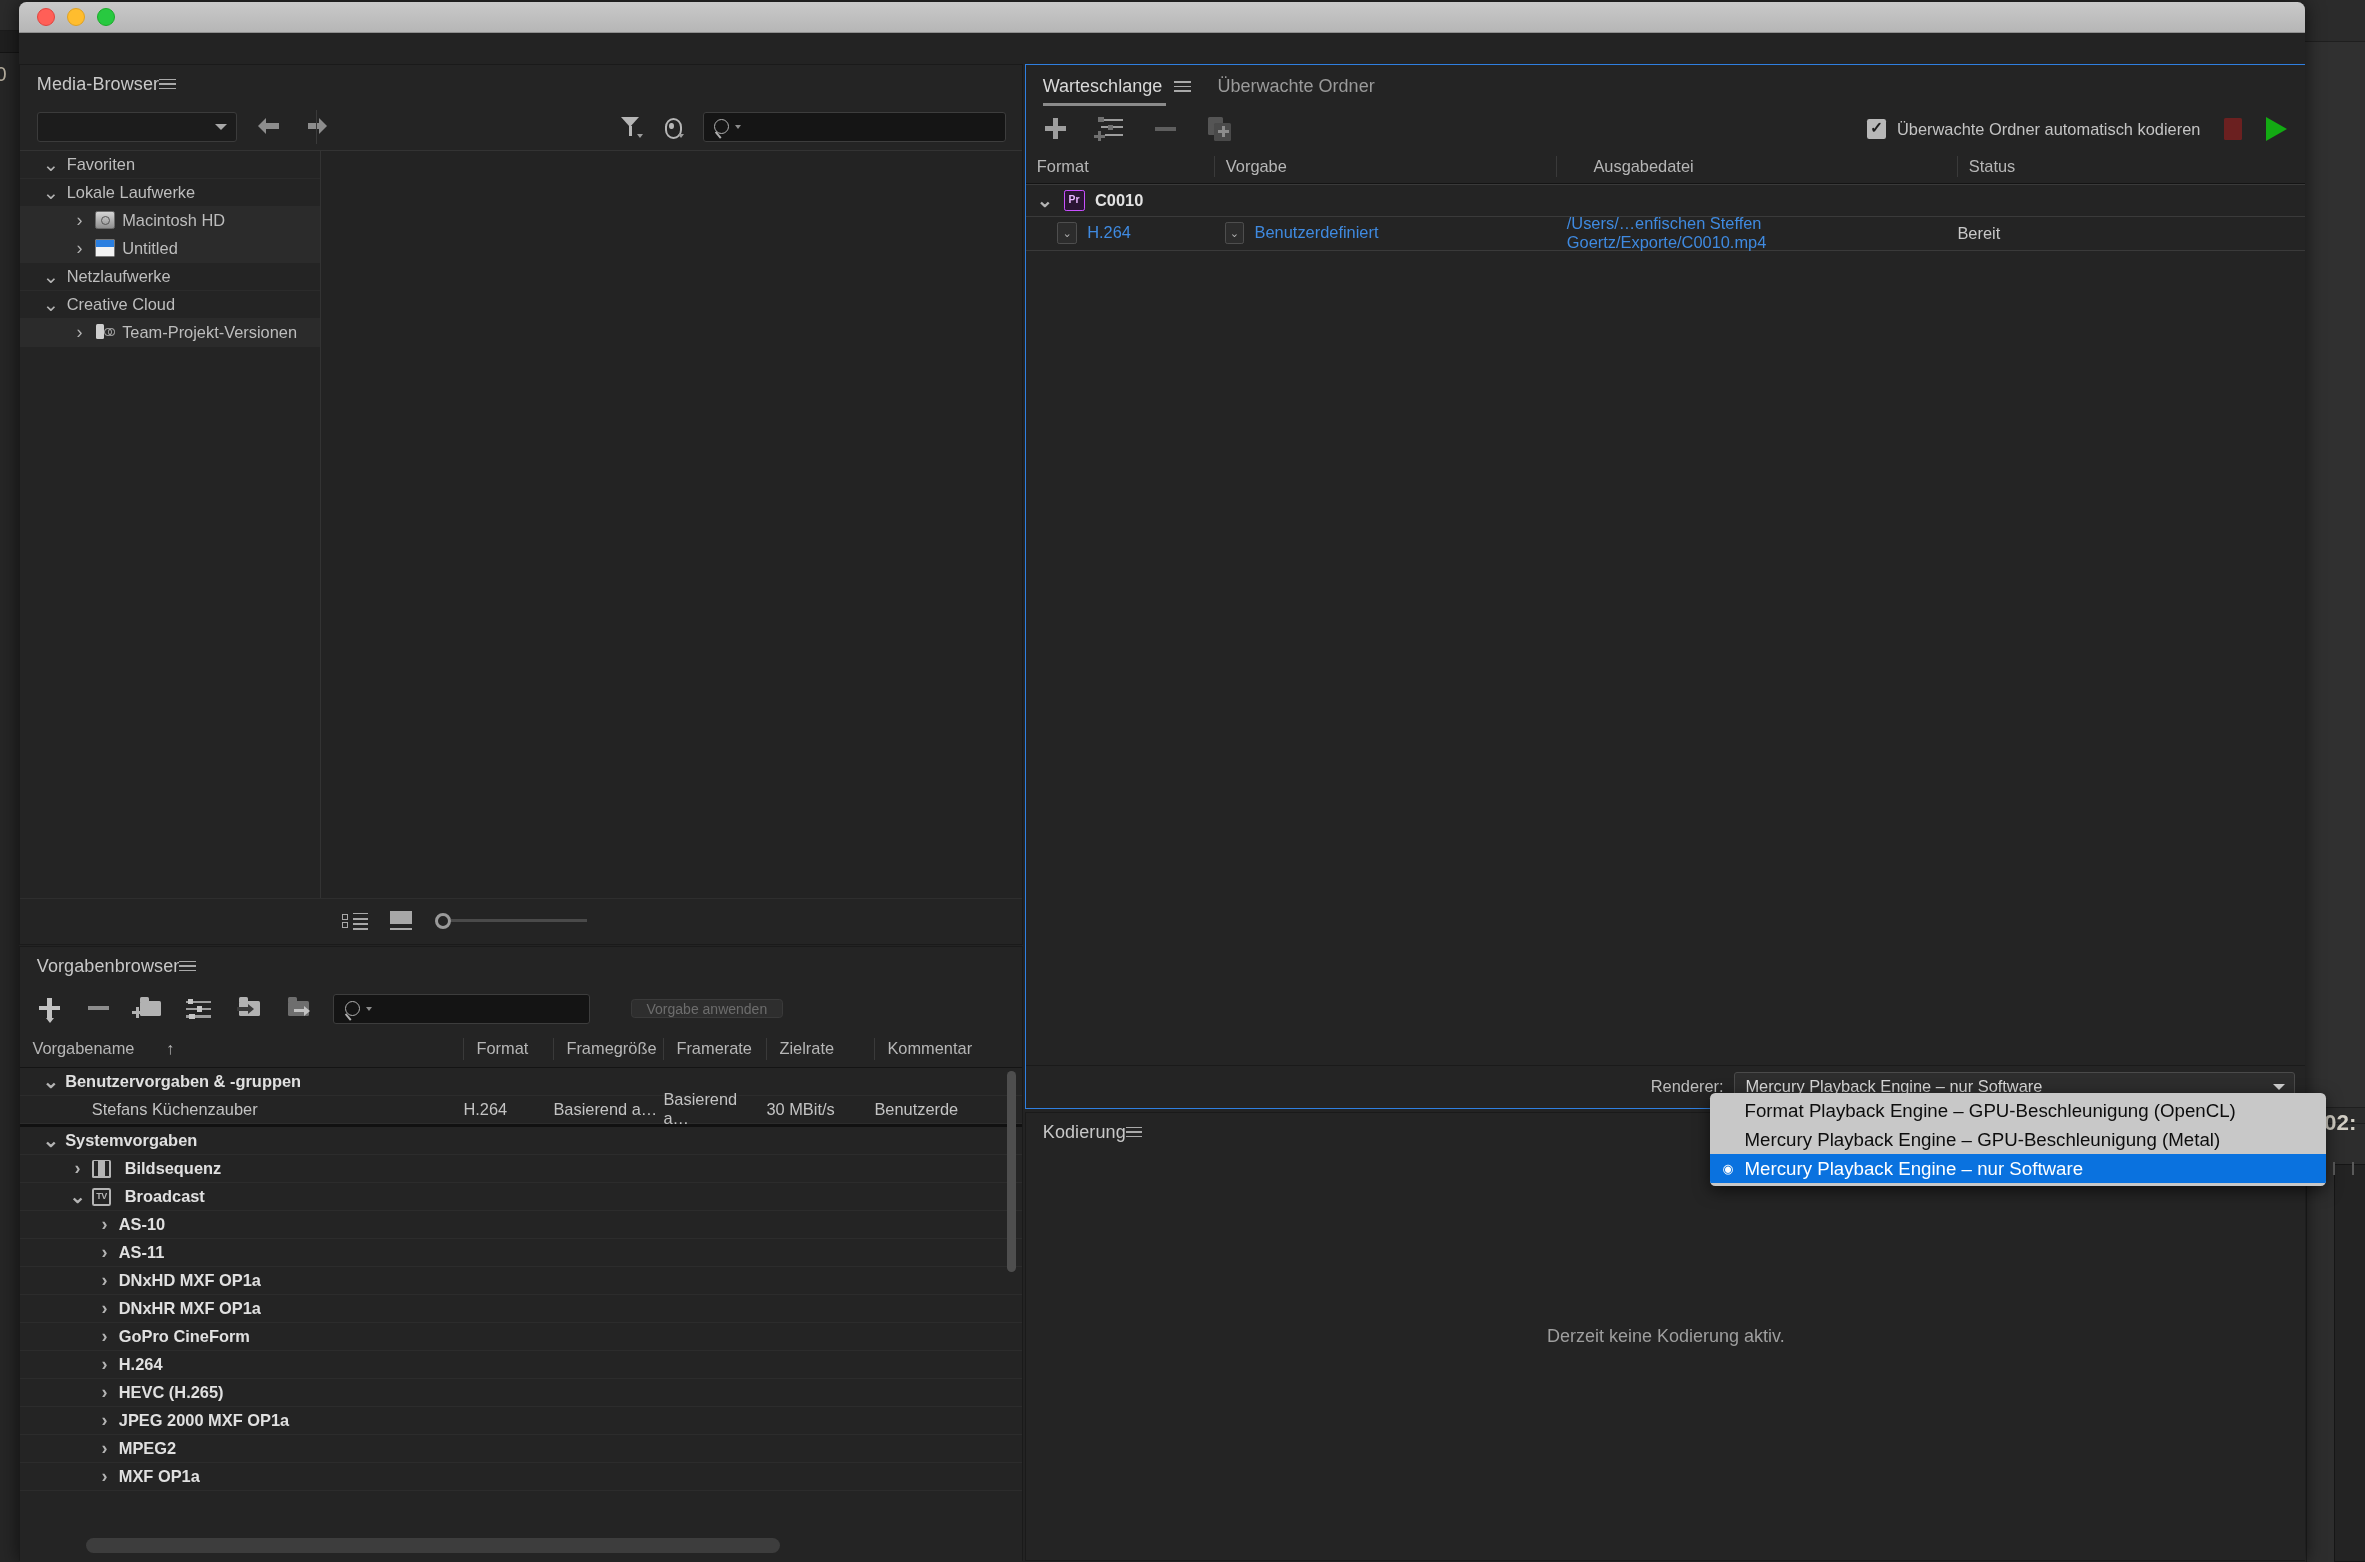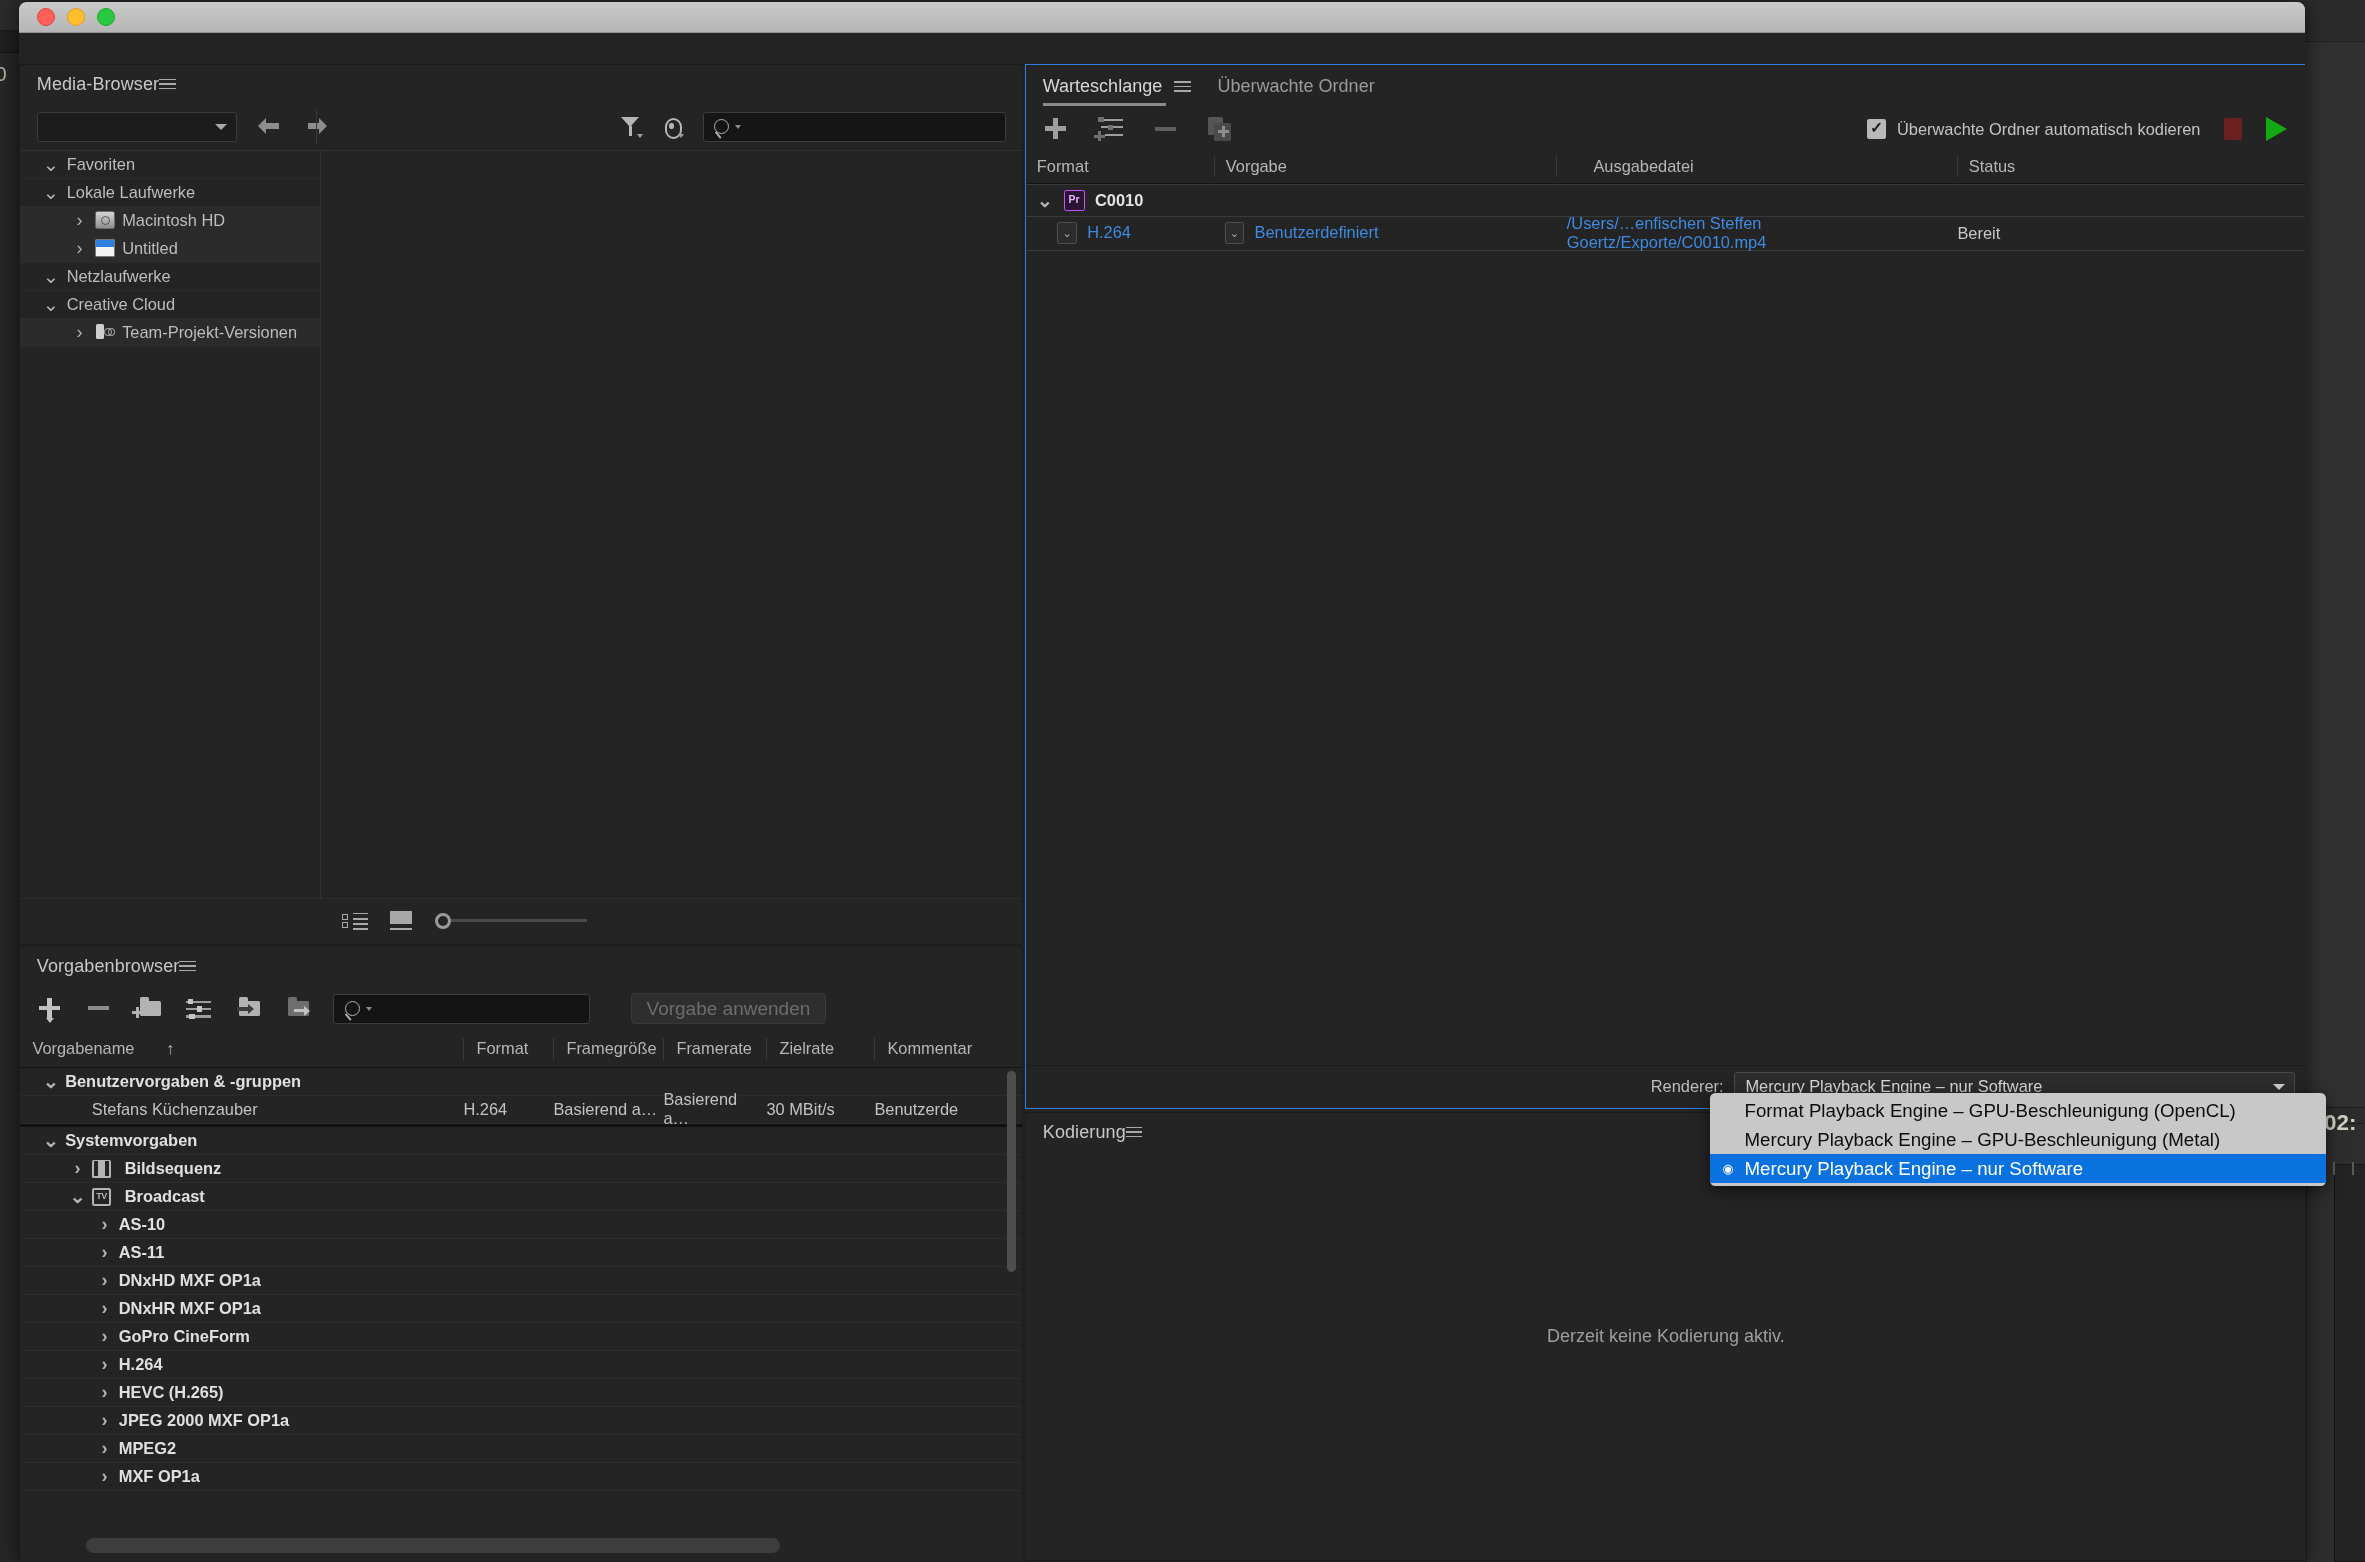--- a/index.html
+++ b/index.html
@@ -194,22 +194,22 @@
   .fold.dim { background: #6e6e6e; }
   .foldtab { position: absolute; left: 4.5px; top: 0.7px; width: 9px; height: 5.2px; background: #b2b2b2; border-radius: 1.5px 1.5px 0 0; }
   .foldtab.dim { background: #6e6e6e; }
   .sliders i { position: absolute; height: 2.2px; background: #9d9d9d; }
   .sliders b { position: absolute; width: 5.2px; height: 5.2px; background: #c6c6c6; }
   .pb-search {
     width: 257px; height: 30px; background: #141414; border: 0.7px solid #3d3d3d;
     border-radius: 3px; display: flex; align-items: center; padding-left: 10.4px; gap: 6px;
   }
   .btn-apply {
-    margin-left: 18px; height: 31px; padding: 0 15px; background: #2e2e2e;
-    border: 0.7px solid #3a3a3a; border-radius: 3.7px; color: #6d6d6d; font-size: 19px;
+    margin-left: 18px; height: 19px; padding: 0 15px; background: #2e2e2e;
+    border: 0.7px solid #3a3a3a; border-radius: 3.7px; color: #6d6d6d; font-size: 14px;
     display: flex; align-items: center; cursor: default;
   }
   .pb-colhead {
     height: 36px; display: flex; align-items: center; color: #b6b6b6; font-size: 16.4px;
     border-bottom: 0.7px solid #141414;
   }
   .pb-colhead .c { padding-left: 12px; border-left: 0.7px solid #3a3a3a; height: 22.4px;
                    display: flex; align-items: center; }
   .pb-colhead .c:first-child { border-left: none; gap: 24px; }
   .pb-list { position: relative; height: 494px; overflow: hidden; background: #242424; }

